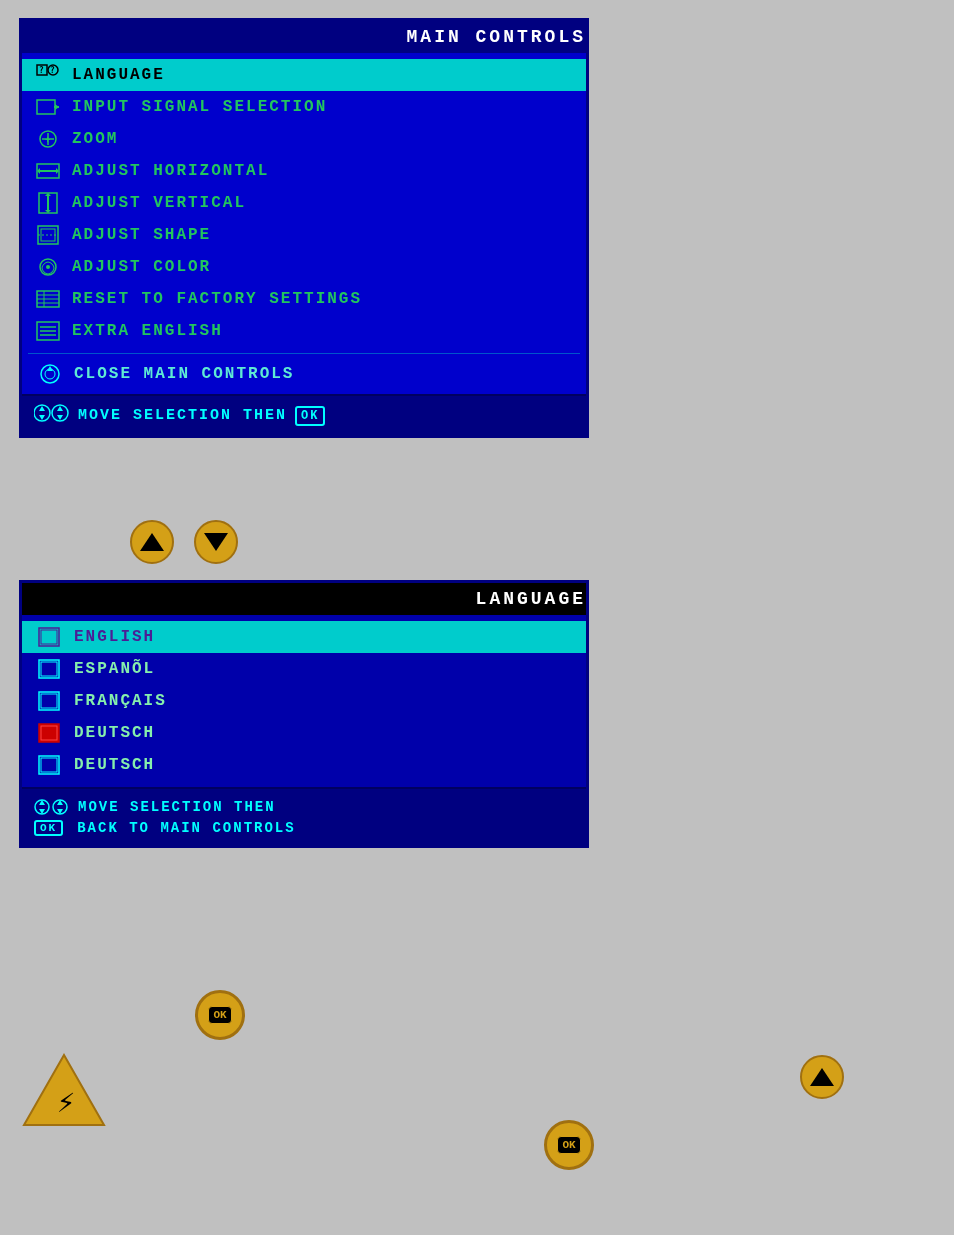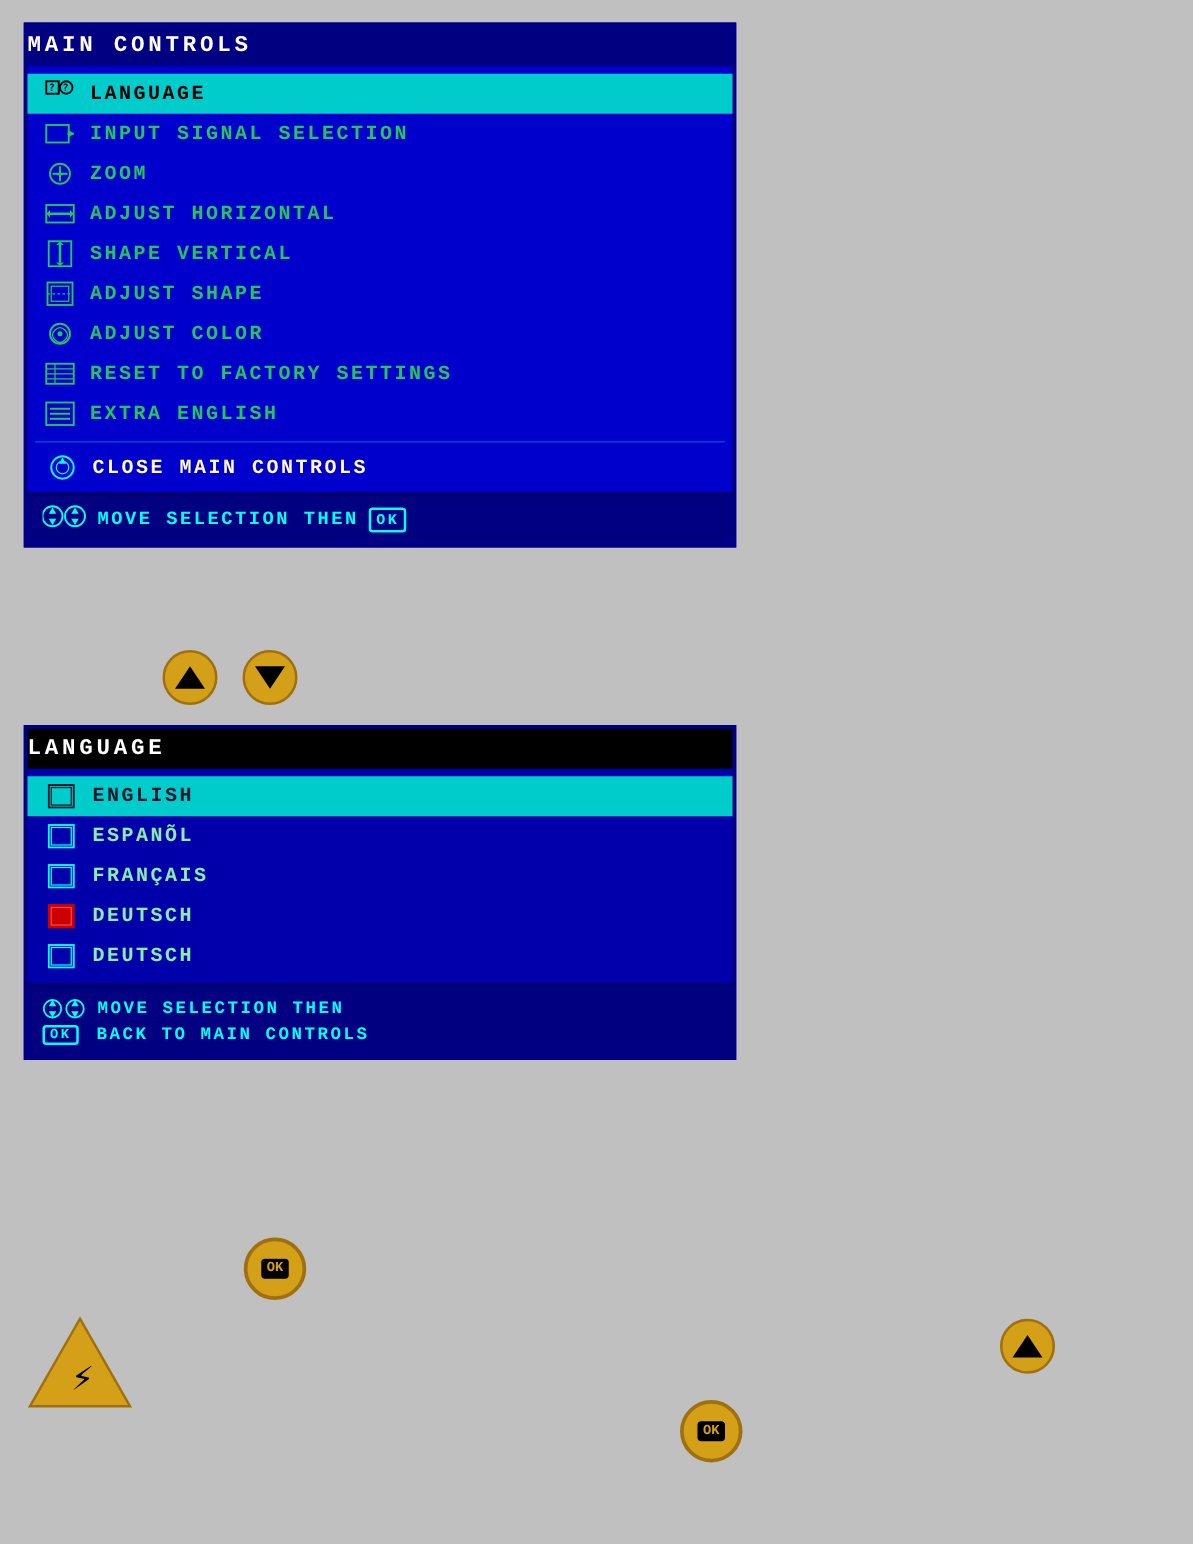--- a/index.html
+++ b/index.html
@@ -16,21 +16,21 @@
       top: 18px;
       left: 19px;
       width: 570px;
       background: #0000cc;
       border: 3px solid #000080;
     }
 
     .panel-title {
       background: #000080;
       color: #ffffff;
-      text-align: left;
+      text-align: right;
       font-size: 18px;
       font-weight: bold;
       letter-spacing: 3px;
       padding: 6px 0;
       font-family: 'Courier New', Courier, monospace;
     }
 
     .menu-list {
       padding: 6px 0;
     }
@@ -144,21 +144,21 @@
       align-items: center;
       padding: 5px 12px;
       color: #86efac;
       font-size: 16px;
       letter-spacing: 2px;
       font-weight: bold;
     }
 
     .lang-item.selected {
       background: #00cccc;
-      color: #0f172a;
+      color: #4c1d95;
     }
 
     .lang-item .icon {
       width: 30px;
       height: 22px;
       display: inline-flex;
       align-items: center;
       justify-content: center;
       margin-right: 10px;
       flex-shrink: 0;
@@ -254,21 +254,21 @@
       align-items: center;
       justify-content: center;
       cursor: pointer;
       border: 3px solid #a07010;
     }
 
     .close-item {
       display: flex;
       align-items: center;
       padding: 8px 12px;
-      color: #fef9c3;
+      color: #5eead4;
       font-size: 16px;
       letter-spacing: 2px;
       font-weight: bold;
       cursor: pointer;
     }
 
     .close-item .icon {
       width: 32px;
       height: 24px;
       display: inline-flex;
@@ -338,21 +338,21 @@
 
     <div class="menu-item">
       <span class="icon">
         <svg width="24" height="22" viewBox="0 0 24 22">
           <rect x="3" y="1" width="18" height="20" fill="none" stroke="currentColor" stroke-width="1.5"></rect>
           <line x1="12" y1="4" x2="12" y2="18" stroke="currentColor" stroke-width="2"></line>
           <polygon points="9,4 12,1 15,4" fill="currentColor"></polygon>
           <polygon points="9,18 12,21 15,18" fill="currentColor"></polygon>
         </svg>
       </span>
-      <span class="label">SHAPE  VERTICAL</span>
+      <span class="label">ADJUST  VERTICAL</span>
     </div>
 
     <div class="menu-item">
       <span class="icon">
         <svg width="24" height="22" viewBox="0 0 24 22">
           <rect x="2" y="2" width="20" height="18" fill="none" stroke="currentColor" stroke-width="1.5"></rect>
           <rect x="5" y="5" width="14" height="12" fill="none" stroke="currentColor" stroke-width="1"></rect>
           <line x1="2" y1="11" x2="22" y2="11" stroke="currentColor" stroke-width="1" stroke-dasharray="2,2"></line>
         </svg>
       </span>

